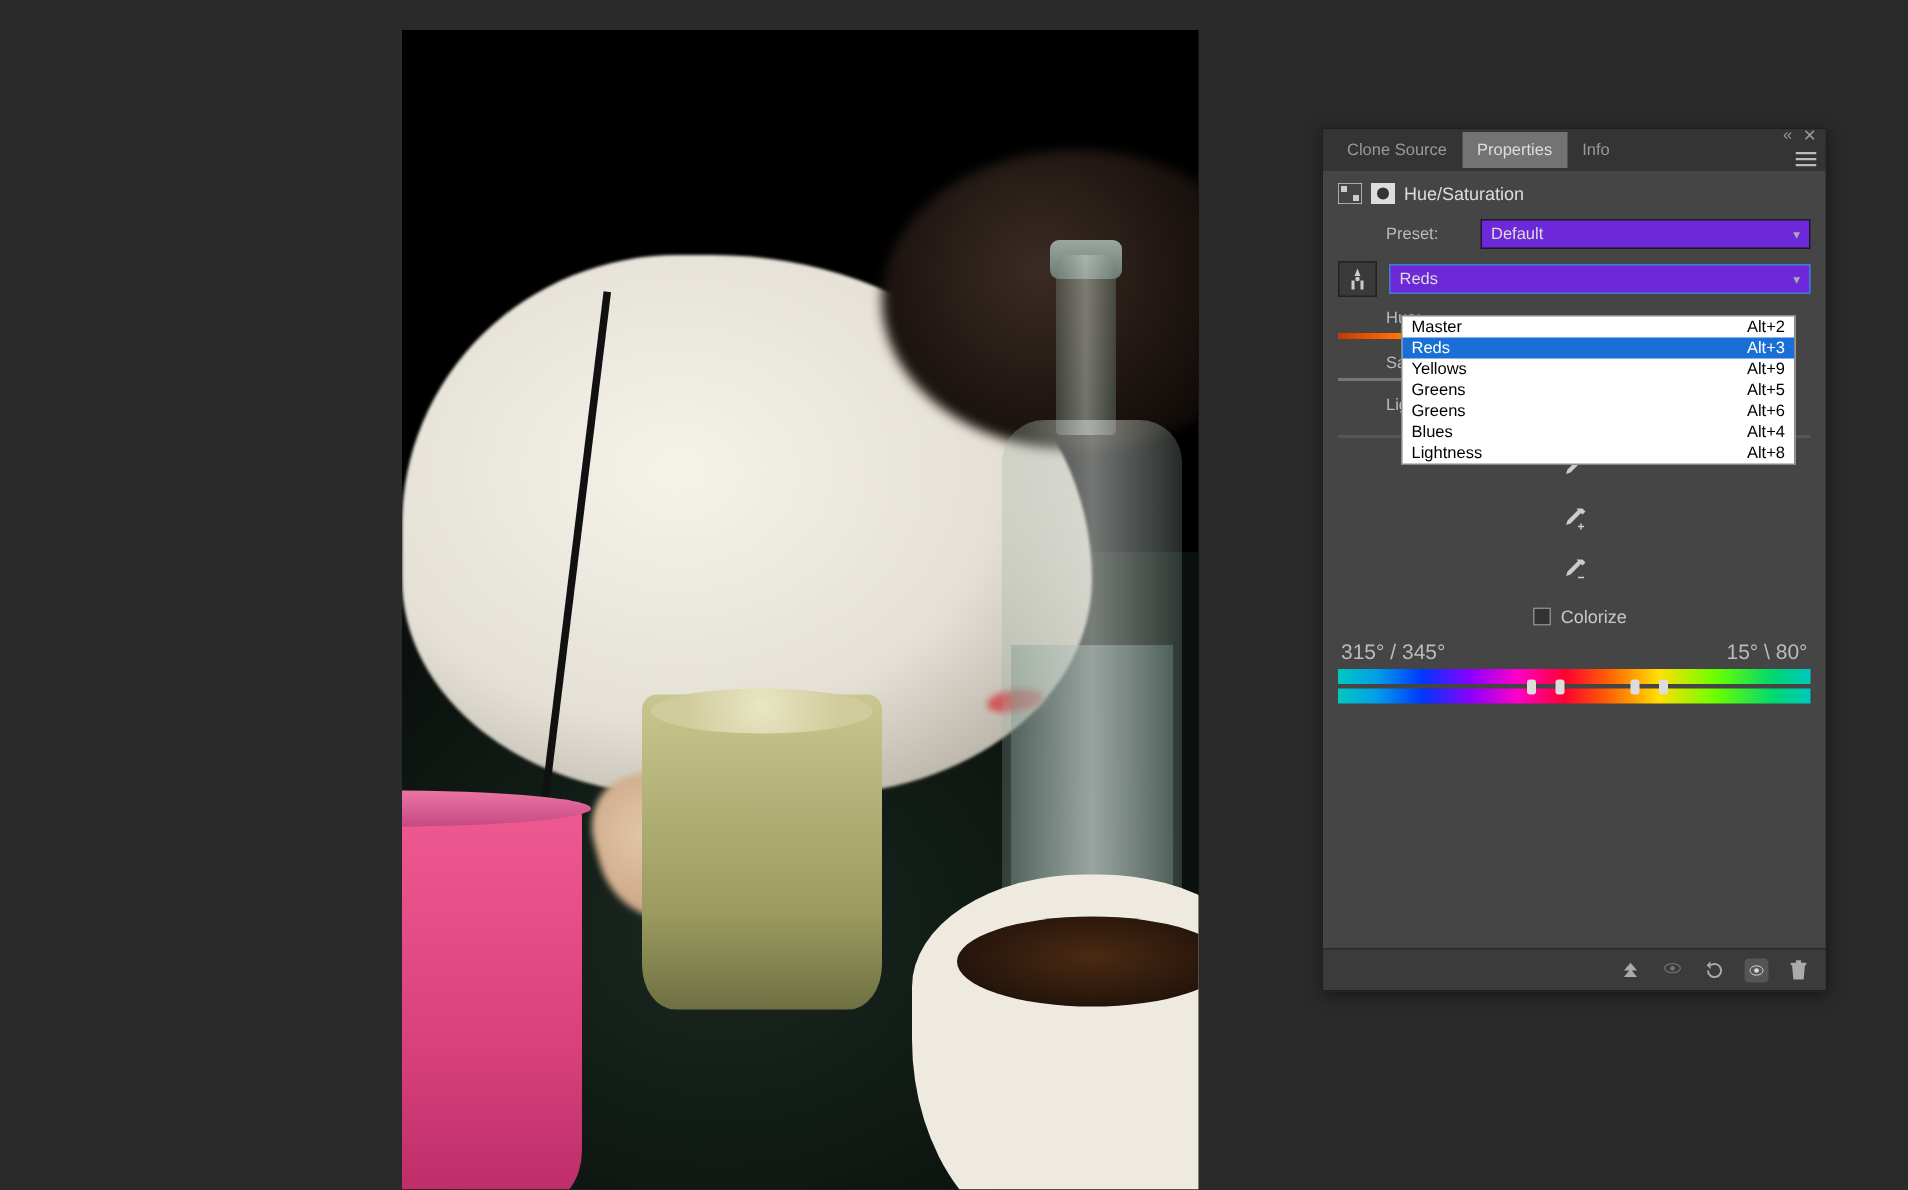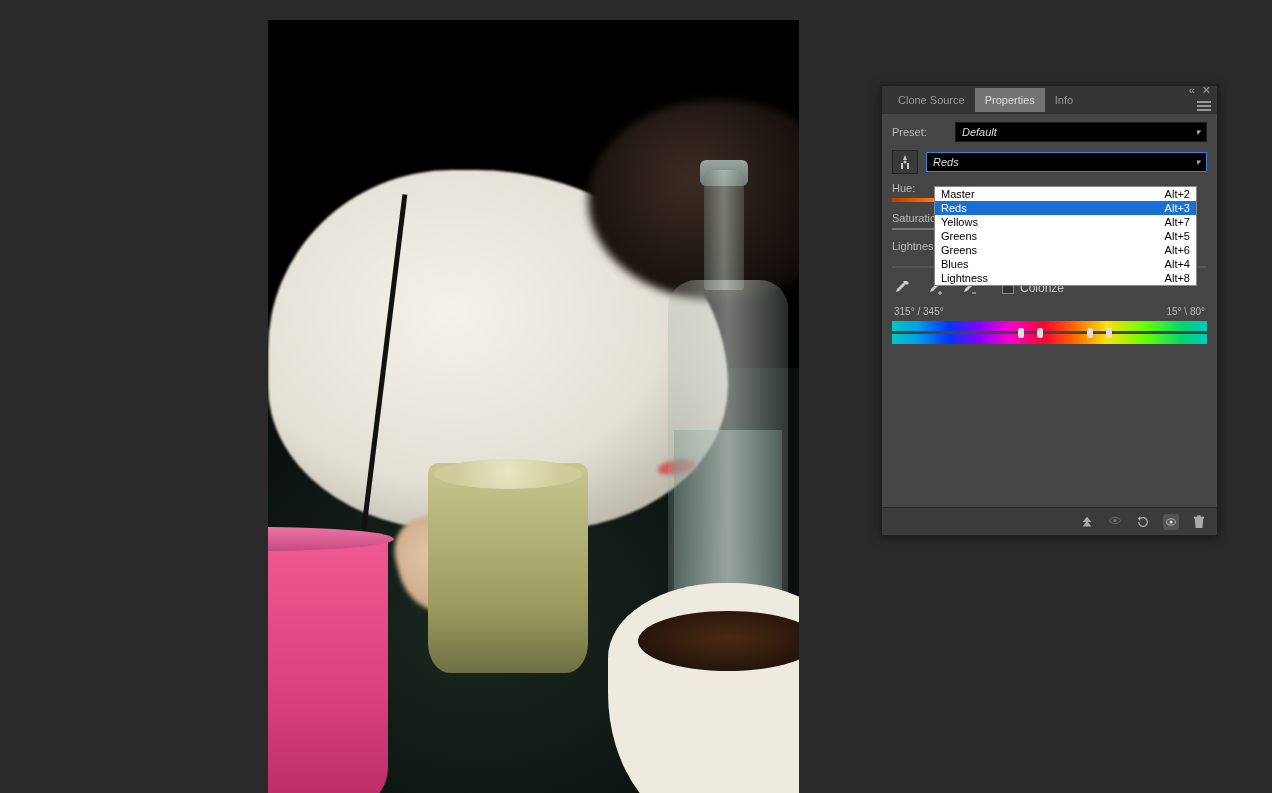--- a/index.html
+++ b/index.html
@@ -35,44 +35,44 @@
   .panel-tabs .tab.active{background:#737373; color:#ddd;}
   .panel-tabs .ctrls{position:absolute; right:6px; top:-2px; display:flex; gap:7px; color:#999; font-size:11px;}
   .panel-tabs .menu-icon{position:absolute; right:6px; top:14px; width:14px; color:#bbb;}
 
   .panel-body{background:#454545; padding:8px 10px 10px;}
   .adj-header{display:flex;align-items:center;gap:6px;margin-bottom:10px;}
   .adj-icon{width:16px;height:14px;display:inline-block;}
   .adj-title{font-size:12px;color:#ddd;}
 
   .row{display:flex;align-items:center;gap:8px;margin-bottom:8px;font-size:11px;}
-  .row .lab{width:55px;color:#bbb;}
-  .select{flex:1;background:#000000;border:1px solid #1a1a1a;color:#ddd;height:20px;display:flex;align-items:center;justify-content:space-between;padding:0 6px;font-style:italic;}
+  .row .lab{width:55px;color:#bbb;margin-left:32px;}
+  .select{flex:1;background:#6d28d9;border:1px solid #1a1a1a;color:#ddd;height:20px;display:flex;align-items:center;justify-content:space-between;padding:0 6px;}
   .select.blue{border:1px solid #3a82d4;}
   .chev{font-size:9px;color:#aaa;}
   .tool-btn{width:26px;height:24px;border:1px solid #222;background:#3a3a3a;display:flex;align-items:center;justify-content:center;}
 
   .dropdown{position:absolute; left:42px; right:10px; background:#fff; color:#000; font-size:11px; border:1px solid #888; z-index:10;}
   .dropdown .opt{display:flex;justify-content:space-between;padding:1px 6px;}
   .dropdown .opt.sel{background:#1a6fd6;color:#fff;}
 
   .slider{height:2px;background:#555;position:relative;margin:4px 0 8px;}
   .slider .thumb{position:absolute;top:-4px;width:10px;height:10px;background:#ccc;border-radius:2px;transform:translateX(-50%) rotate(45deg);}
   .slider.hue{background:linear-gradient(90deg,#c23a00 0%,#ff6a00 50%,#ffb300 100%);height:4px;}
 
   .sliders-block{padding-top:4px;}
   .lightness-track{margin-top:14px;}
   .lightness-track .thumb{left:50%;}
 
-  .eyedrop-row{display:flex;align-items:center;gap:14px;margin-top:10px;}
+  .eyedrop-row{display:flex;align-items:center;gap:14px;margin-top:10px;flex-direction:column;}
   .eyedrop{width:20px;height:20px;display:flex;align-items:center;justify-content:center;color:#ccc;}
   .chk{display:flex;align-items:center;gap:6px;margin-left:8px;}
   .chk .box{width:12px;height:12px;border:1px solid #888;background:#333;}
 
-  .range-labels{display:flex;justify-content:space-between;font-size:10px;color:#bbb;margin-top:8px;padding:0 2px;}
+  .range-labels{display:flex;justify-content:space-between;font-size:14px;color:#bbb;margin-top:8px;padding:0 2px;}
   .huebar-wrap{position:relative;margin-top:4px;}
   .huebar{height:10px;margin-bottom:3px;background:linear-gradient(90deg,#00c8bf 0%,#00a0e8 8%,#0036ff 18%,#8a00ff 28%,#ff00c8 38%,#ff0030 48%,#ff6a00 58%,#ffe000 68%,#6aff00 80%,#00d86e 92%,#00c8bf 100%);}
   .knob{position:absolute;top:7px;width:6px;height:10px;background:#ddd;border-radius:2px;}
 
   .panel-footer{height:28px;background:#3b3b3b;border-top:1px solid #292929;display:flex;justify-content:flex-end;align-items:center;gap:12px;padding:0 10px;}
   .footer-icon{width:16px;height:16px;display:flex;align-items:center;justify-content:center;color:#aaa;}
 
   .middle-pad{height:150px;}
 
   svg{display:block;}
@@ -116,20 +116,36 @@
     <div class="tab active">Properties</div>
     <div class="tab">Info</div>
     <div class="menu-icon">
       <svg viewBox="0 0 14 12" width="14" height="12">
           <path stroke="#bbb" stroke-width="1.5" d="M0 2h14M0 6h14M0 10h14"></path>
         </svg>
     </div>
   </div>
 
   <div class="panel-body">
+    <div class="adj-header">
+      <span class="adj-icon">
+        <svg viewBox="0 0 16 14" width="16" height="14">
+            <rect x="0" y="0" width="16" height="14" fill="none" stroke="#ccc"></rect>
+            <rect x="2" y="2" width="4" height="4" fill="#ccc"></rect>
+            <rect x="10" y="8" width="4" height="4" fill="#ccc"></rect>
+          </svg>
+      </span>
+      <span class="adj-icon">
+        <svg viewBox="0 0 16 14" width="16" height="14">
+            <rect x="0" y="0" width="16" height="14" fill="#ddd"></rect>
+            <circle cx="8" cy="7" r="4" fill="#333"></circle>
+          </svg>
+      </span>
+      <span class="adj-title">Hue/Saturation</span>
+    </div>
 
     <div class="row">
       <span class="lab">Preset:</span>
       <div class="select">
         <span>Default</span>
         <span class="chev">▾</span>
       </div>
     </div>
 
     <div style="position:relative;">
@@ -150,21 +166,21 @@
         <div class="opt">
             <span>Master</span>
             <span>Alt+2</span>
           </div>
         <div class="opt sel">
             <span>Reds</span>
             <span>Alt+3</span>
           </div>
         <div class="opt">
             <span>Yellows</span>
-            <span>Alt+7</span>
+            <span>Alt+9</span>
           </div>
         <div class="opt">
             <span>Greens</span>
             <span>Alt+5</span>
           </div>
         <div class="opt">
             <span>Greens</span>
             <span>Alt+6</span>
           </div>
         <div class="opt">

